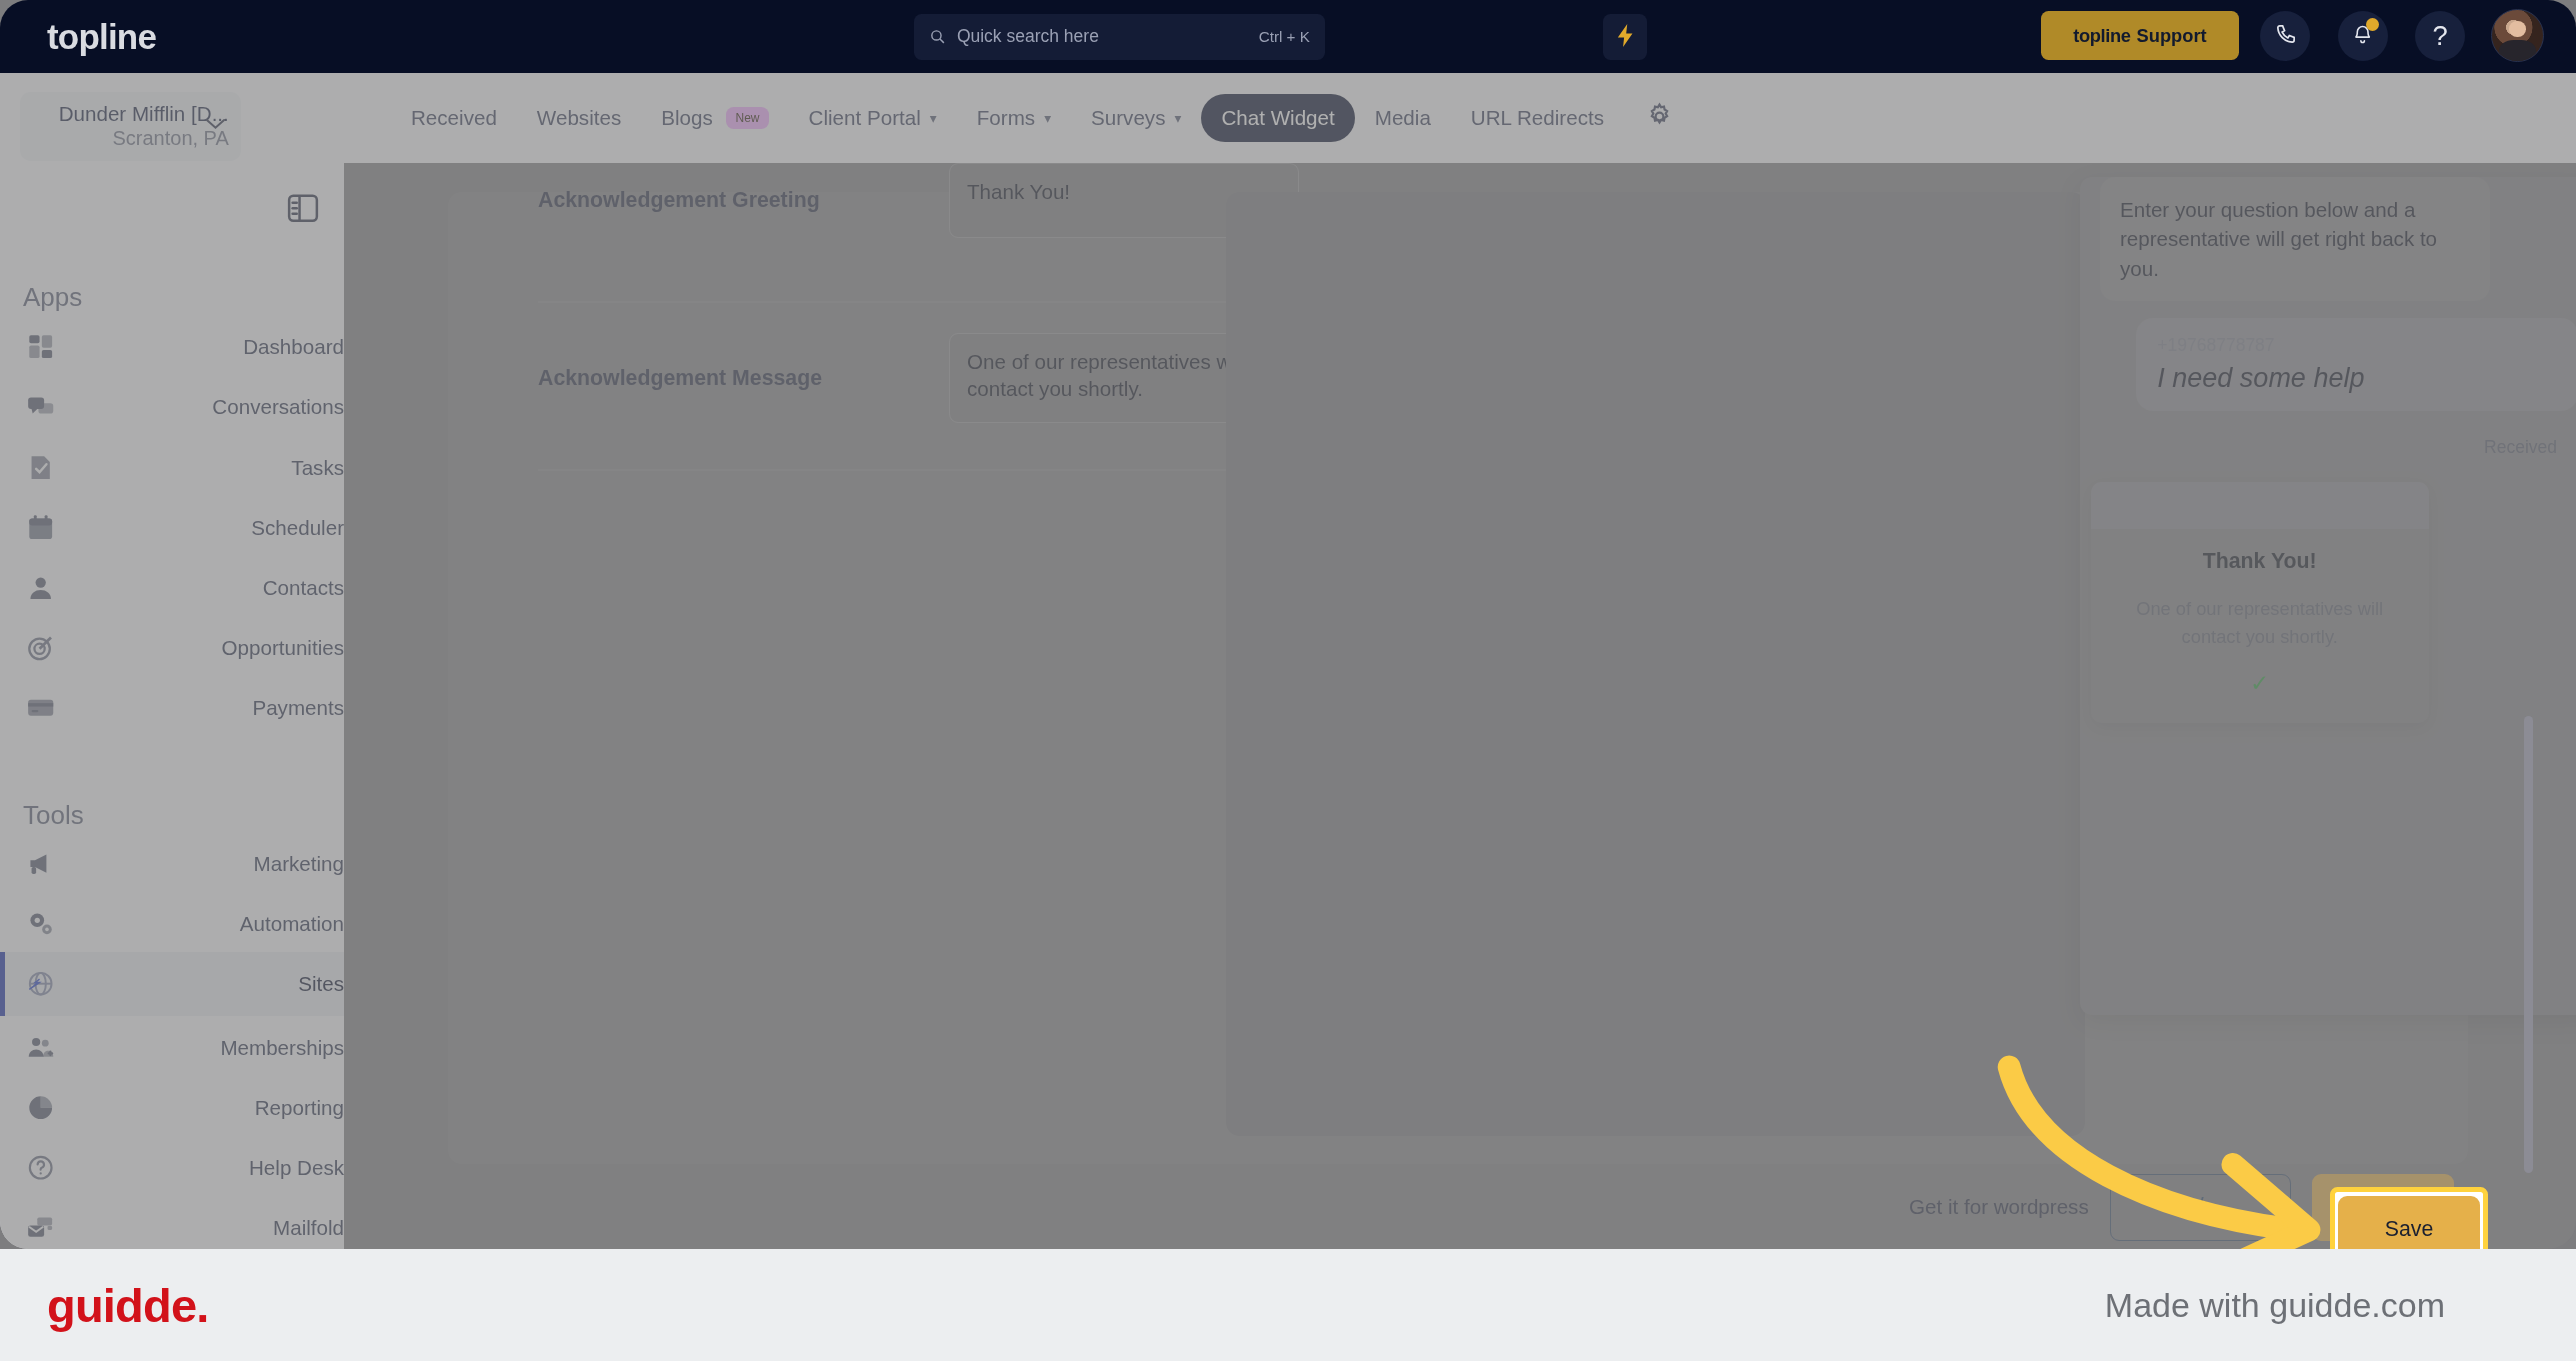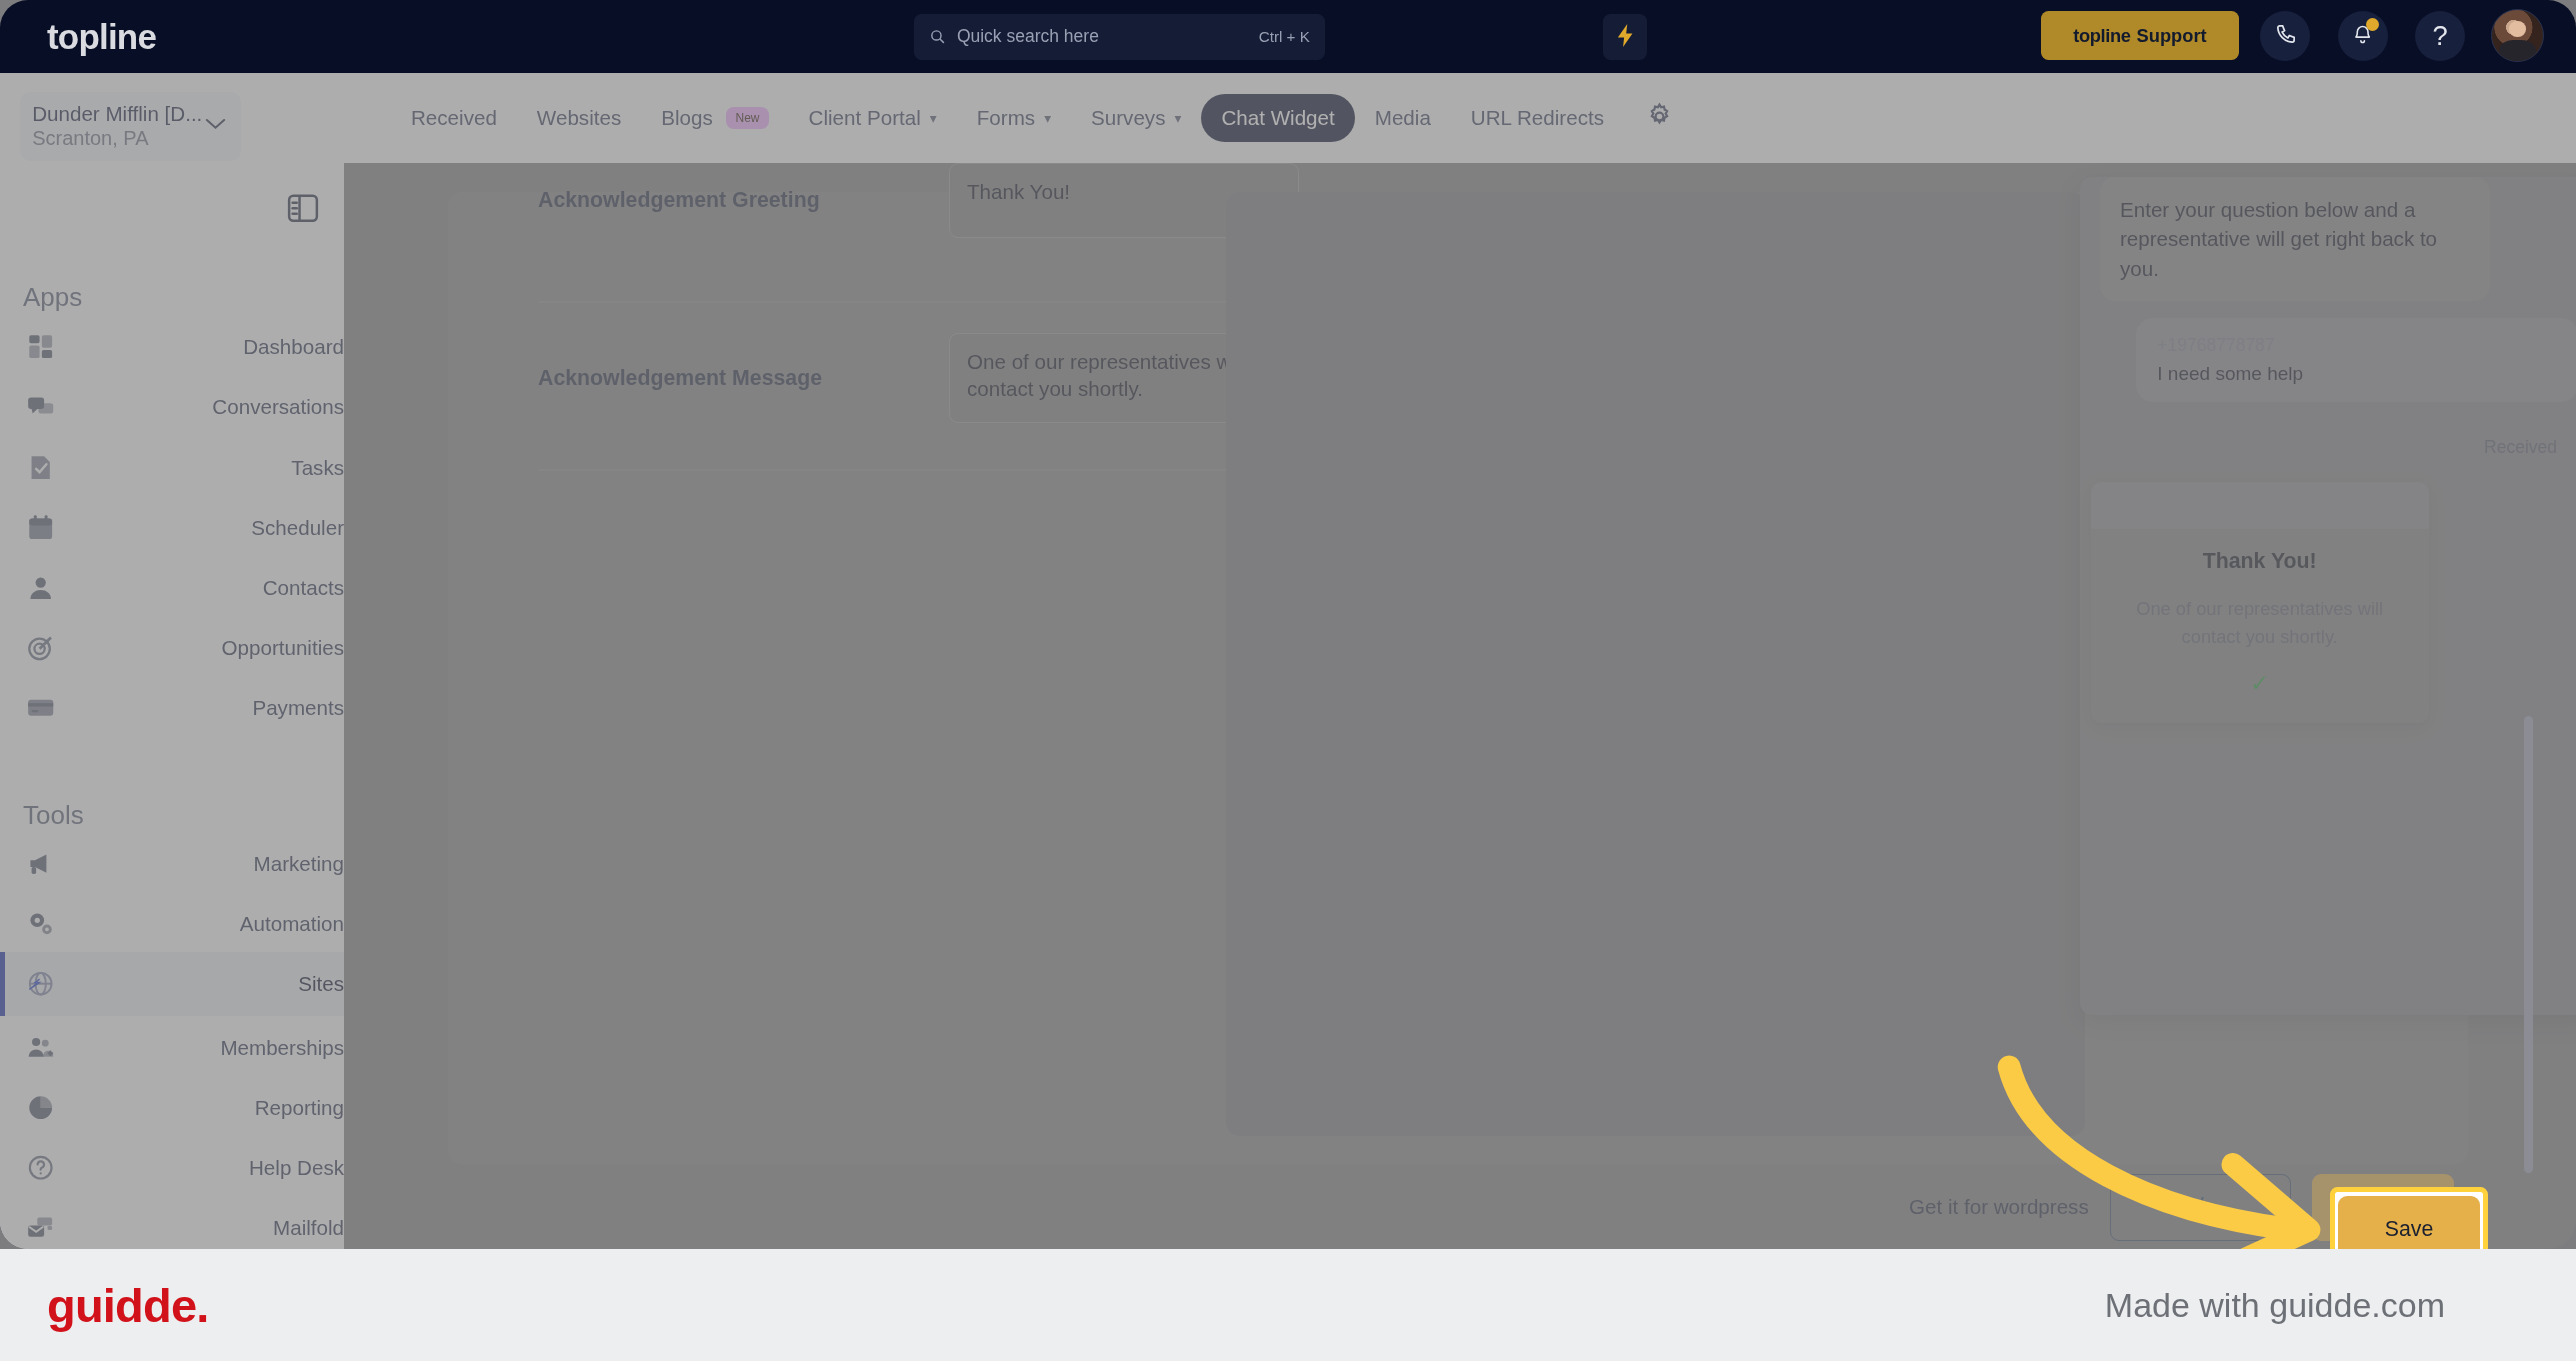--- a/index.html
+++ b/index.html
@@ -87,21 +87,21 @@
     position: absolute; left: 0; top: 73px;
     width: 344px; height: 1176px;
     background: #f6f7f9;
     z-index: 10;
   }
   .org-chip {
     position: absolute; left: 20px; top: 19px;
     width: 221px; height: 69px; border-radius: 10.7px;
     background: #eceef2;
     padding: 9.1px 12.2px;
-    display: flex; flex-direction: column; justify-content: center;
+    display: flex; flex-direction: column; justify-content: center; align-items: flex-end;
   }
   .org-name { font-size: 20.6px; color: #1b2443; font-weight: 500; line-height: 1.15; }
   .org-sub  { font-size: 20px; color: #6c7284; line-height: 1.25; }
   .org-caret { position: absolute; right: 13.7px; top: 25px; }
   #collapse-btn {
     position: absolute; left: 286px; top: 120px;
   }
   .side-section {
     position: absolute; left: 0; width: 344px;
     font-size: 26px; color: #5a6076;
@@ -188,21 +188,21 @@
     position: absolute; left: 20px; top: 0px; width: 390px;
     background: #8b8b8f; border-radius: 15.2px;
     padding: 18.3px 20px; font-size: 20.6px; color: #121625; line-height: 1.42;
   }
   .bubble-user {
     position: absolute; left: 56px; top: 141px; width: 442px;
     background: #8e8e95; border-radius: 17px;
     padding: 17px 21.3px;
   }
   .bubble-user .phone { font-size: 17.5px; color: #7c7f8d; margin-bottom: 7.6px; }
-  .bubble-user .msg   { font-size: 19px; color: #121625; }
+  .bubble-user .msg   { font-size: 27px; color: #121625; font-style: italic; }
   .received {
     position: absolute; right: 41px; top: 260px; font-size: 17.5px; color: #585d6e;
   }
   #thanks-card {
     position: absolute; left: 10.7px; top: 305px; width: 338px;
     border-radius: 10.7px; overflow: hidden;
     background: #848487;
     box-shadow: 0 4.6px 17px rgba(0,0,0,0.10);
   }
   #thanks-card .bar { height: 47px; background: #8d8d93; }

